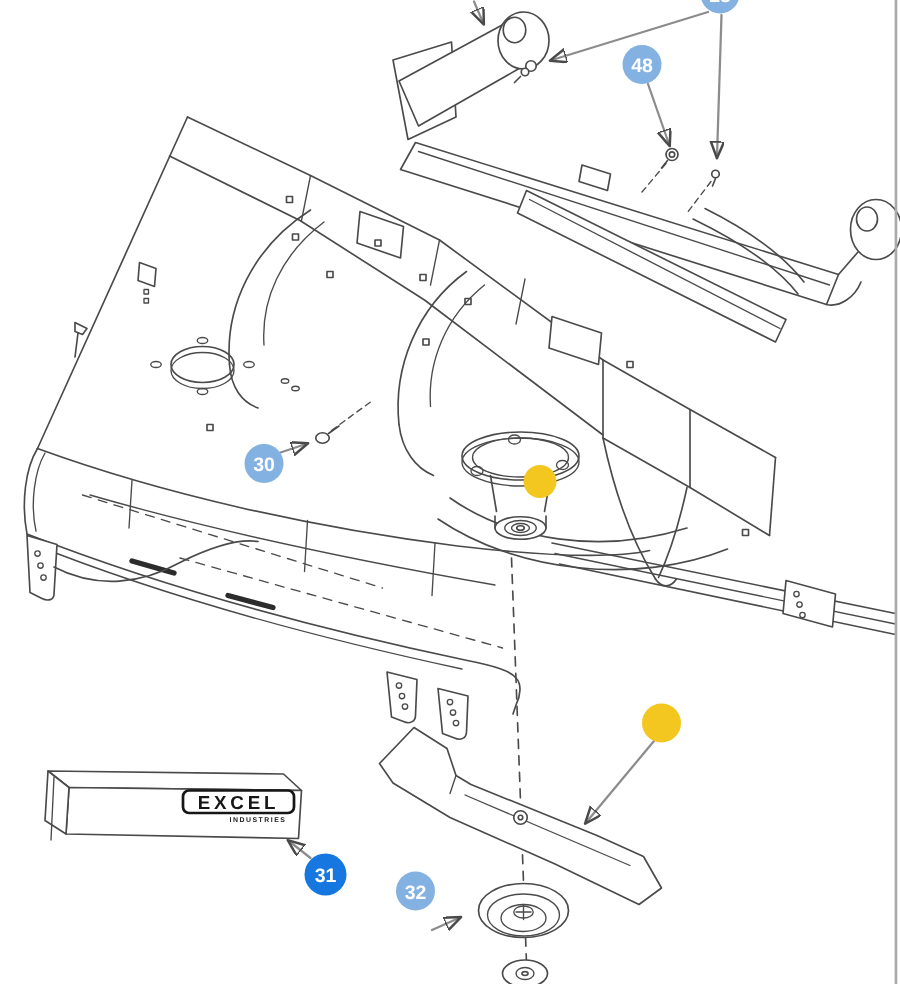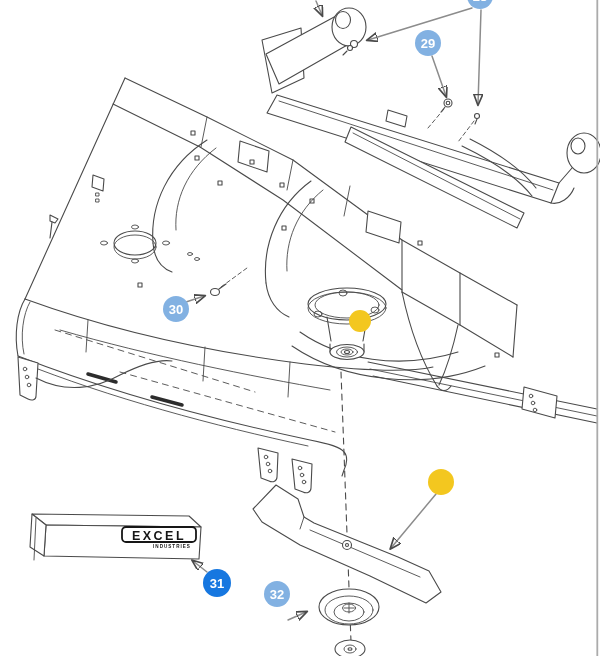--- a/index.html
+++ b/index.html
@@ -245,21 +245,21 @@
       <line class="leader" x1="436" y1="494" x2="391" y2="548" marker-end="url(#arw)"></line>
     </g>
 
     <line class="border-line" x1="597.3" y1="0" x2="597.3" y2="656"></line>
   </svg>
 
   <div class="callout" style="left: 467px; top: -17px; width: 26px; height: 26px;">
     <span>28</span>
   </div>
   <div class="callout" style="left: 415px; top: 30px; width: 26px; height: 26px;">
-    <span>29</span>
+    <span>48</span>
   </div>
   <div class="callout" style="left: 163px; top: 296px; width: 26px; height: 26px;">
     <span>30</span>
   </div>
   <div class="callout dark" style="left: 203px; top: 569px; width: 28px; height: 28px;">
     <span>31</span>
   </div>
   <div class="callout" style="left: 264px; top: 581px; width: 26px; height: 26px;">
     <span>32</span>
   </div>

